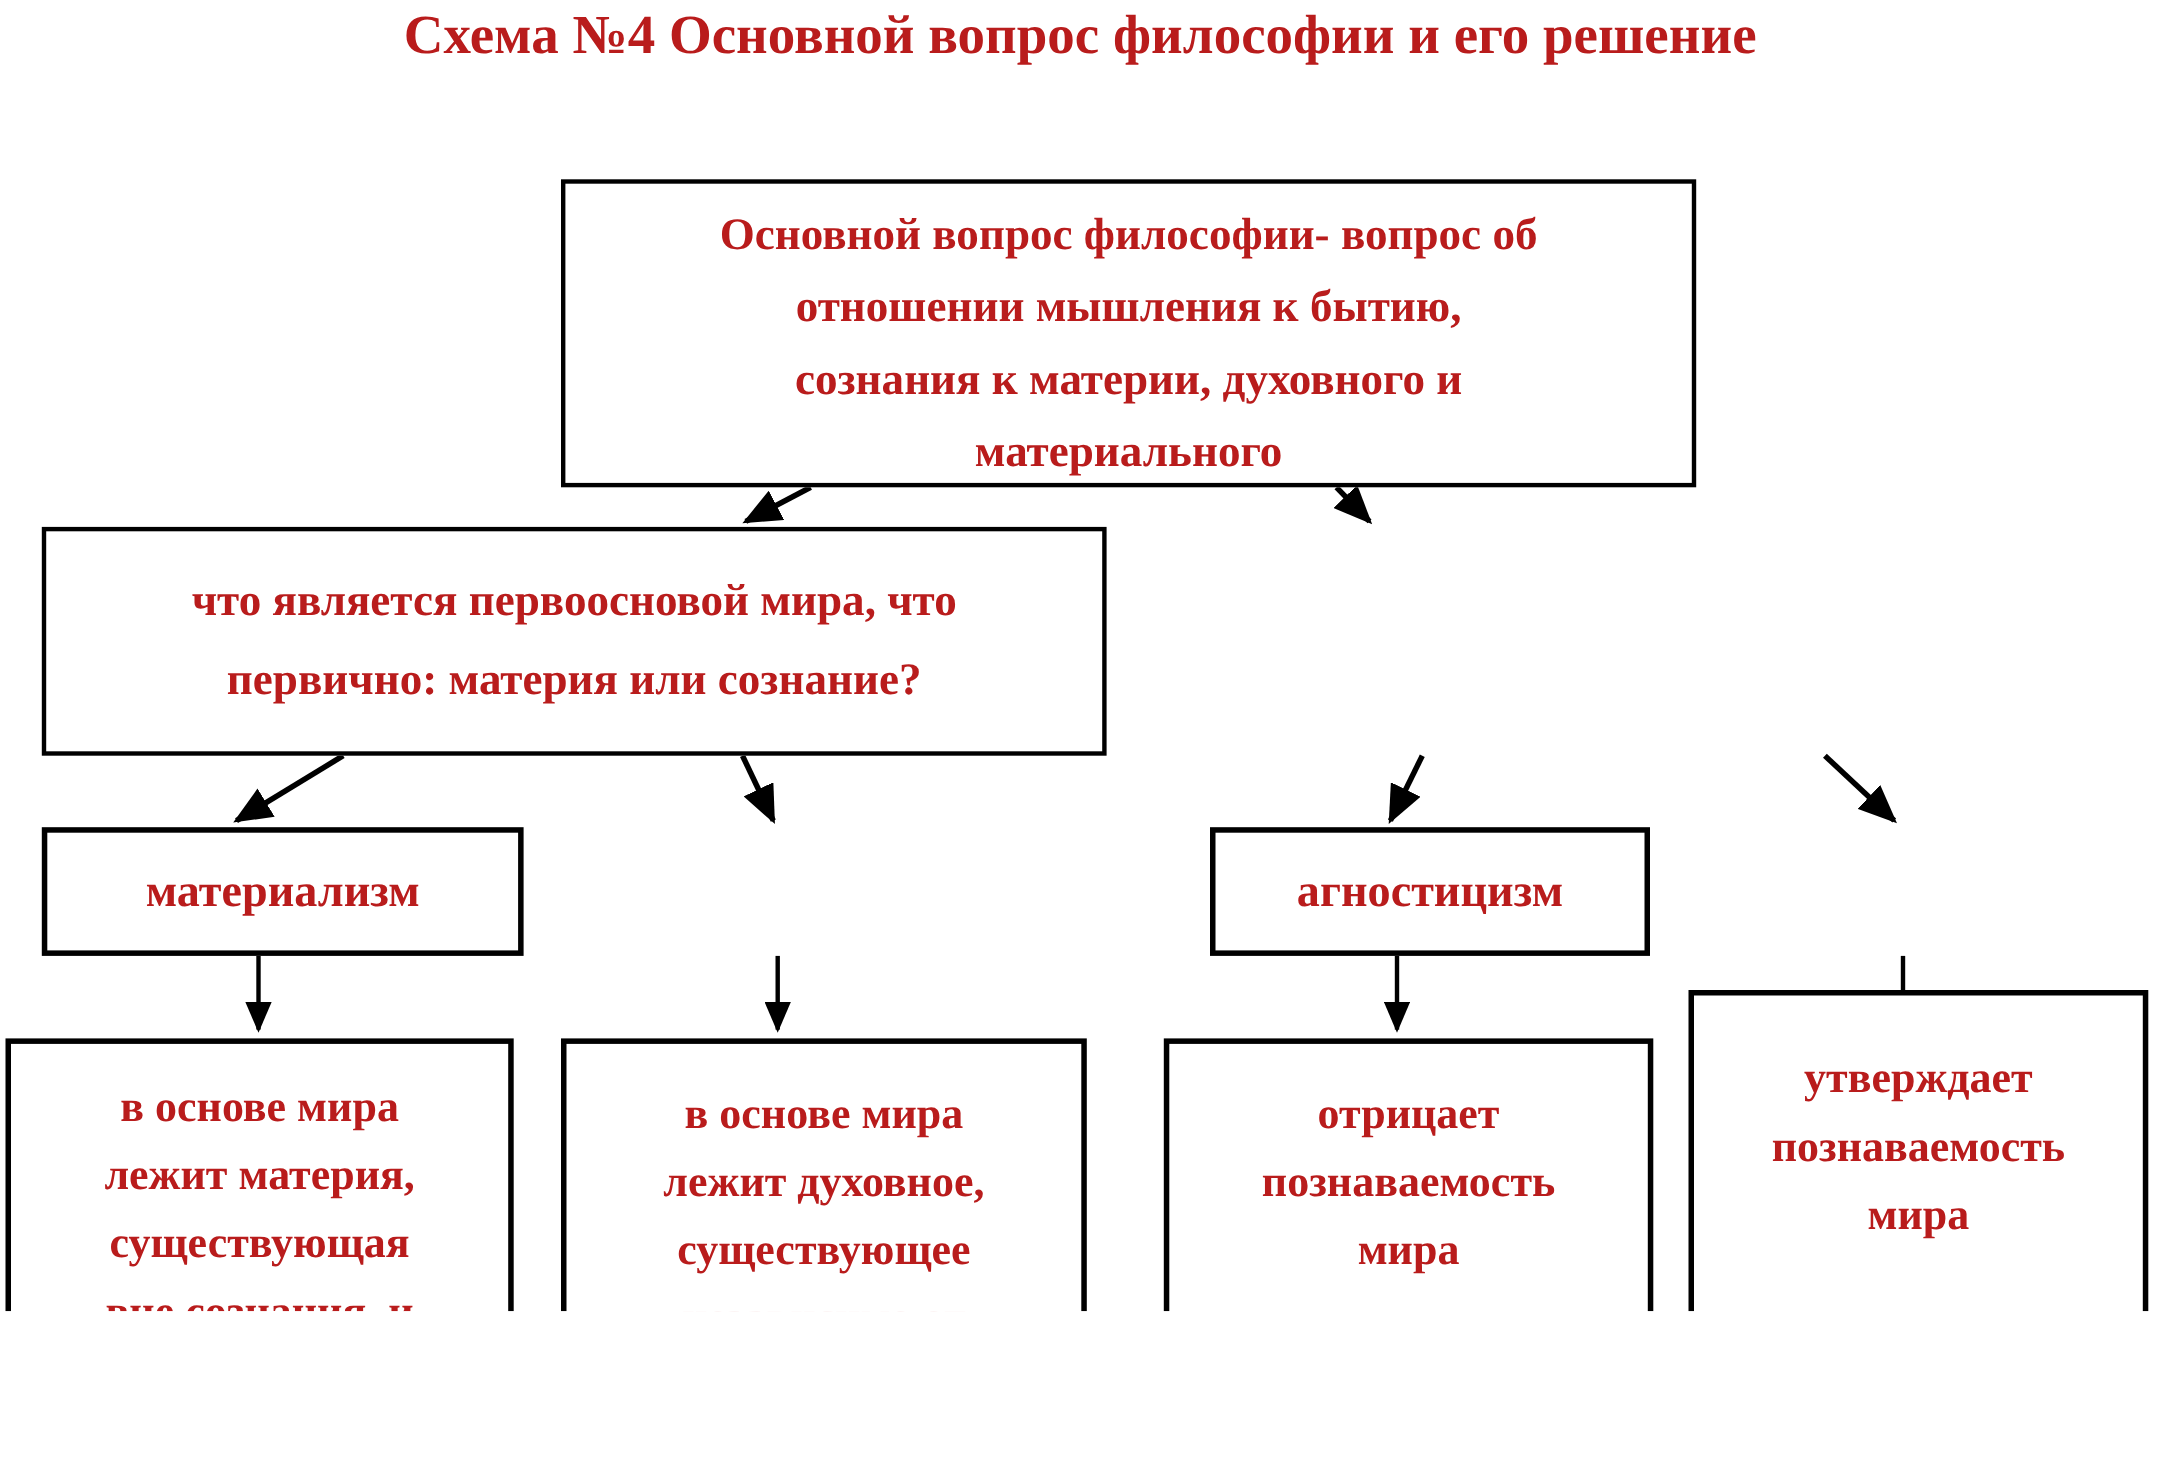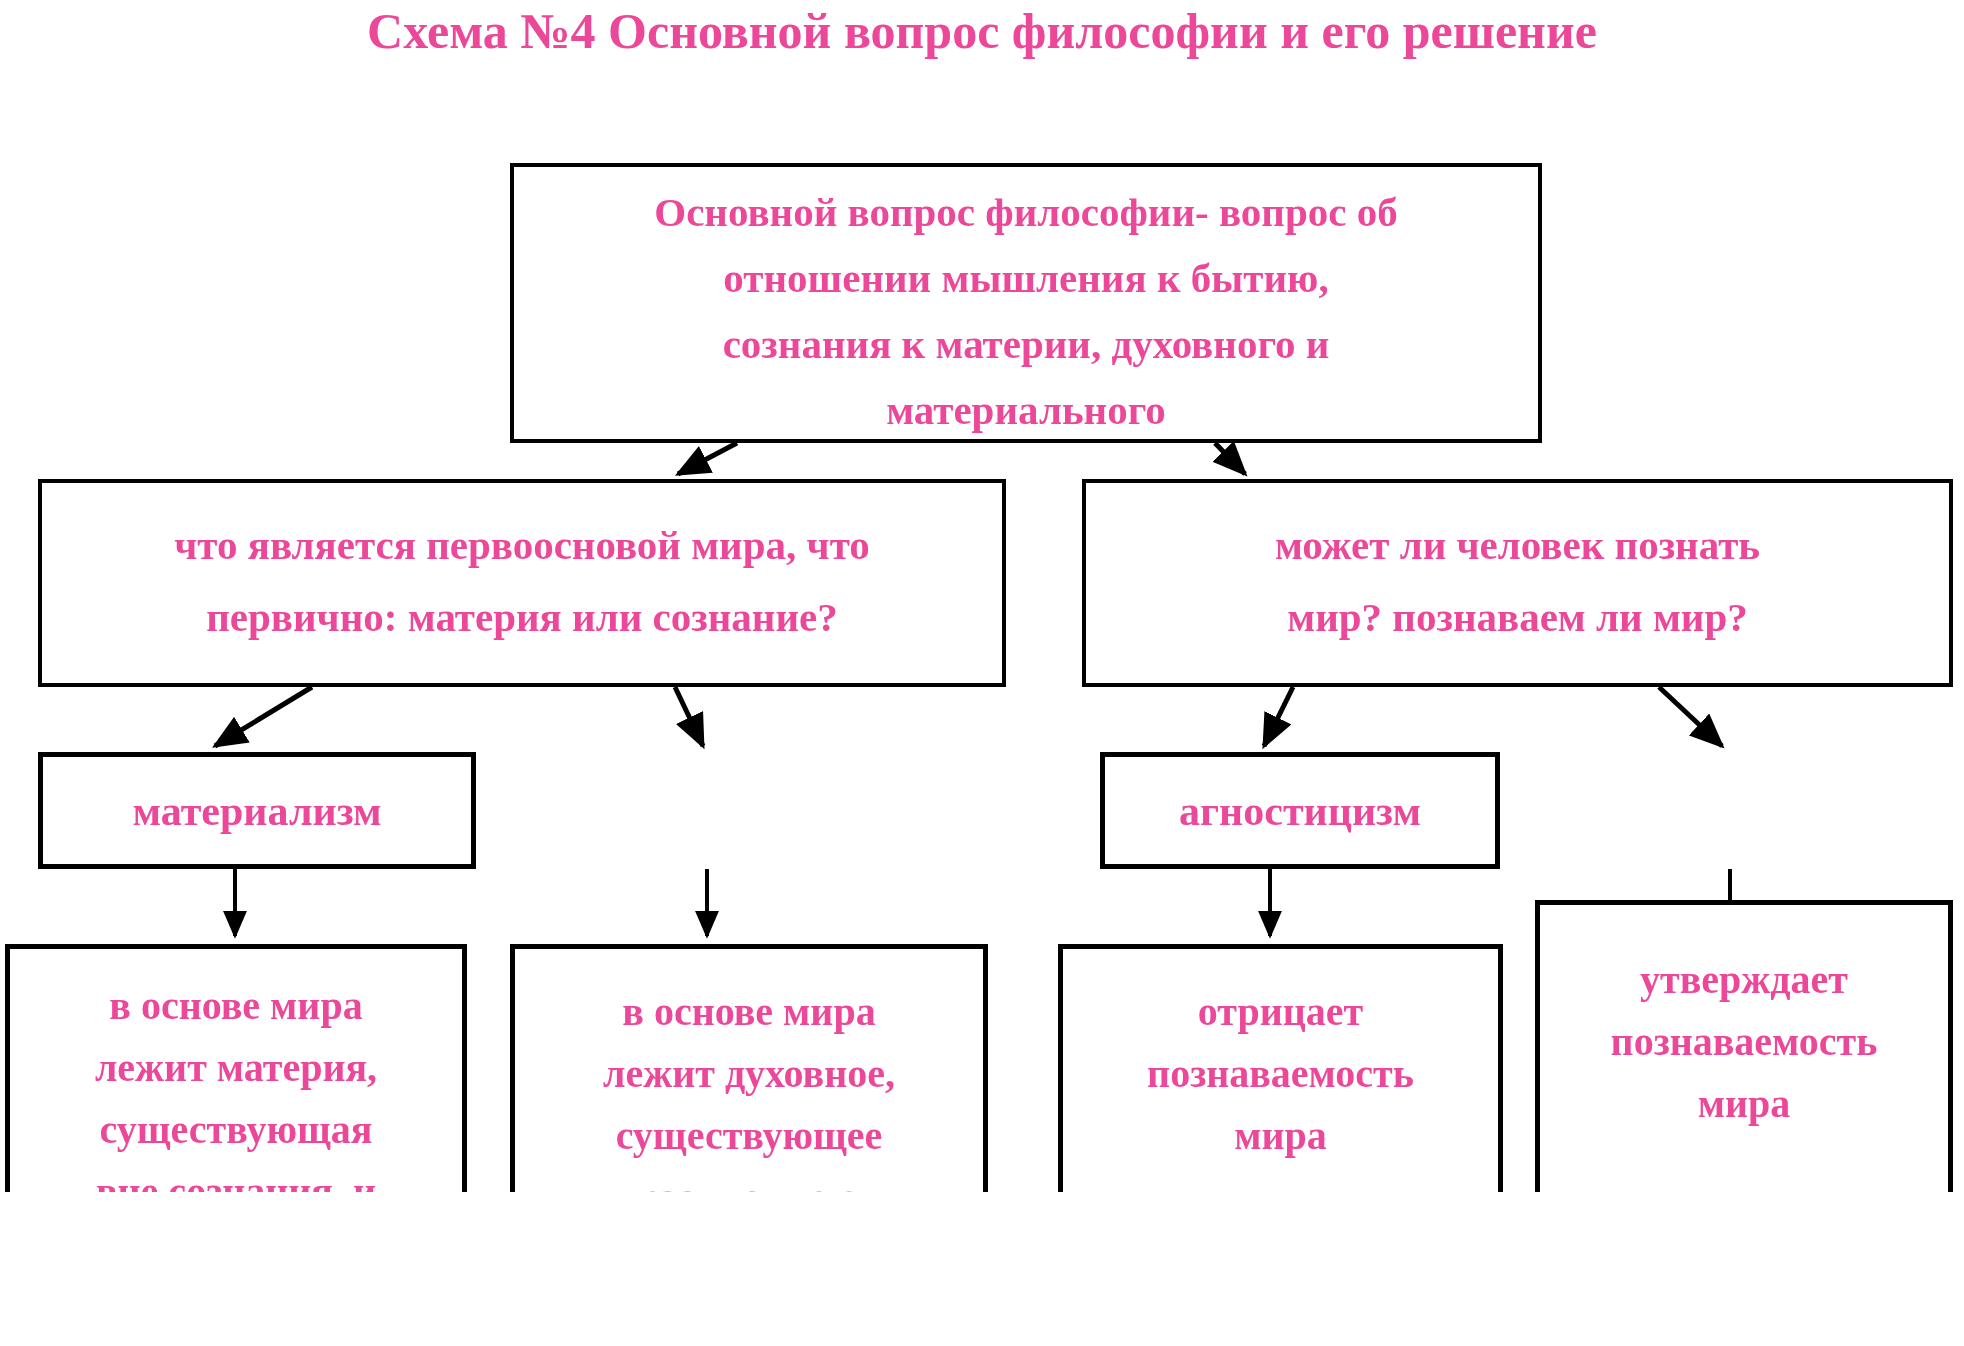--- a/index.html
+++ b/index.html
@@ -5,21 +5,21 @@
   html, body {
     margin: 0;
     padding: 0;
     background: #ffffff;
   }
   .canvas {
     position: relative;
     width: 1964px;
     height: 1192px;
     background: #ffffff;
-    color: #ec4899;
+    color: #b91c1c;
     font-family: "Liberation Serif", "DejaVu Serif", serif;
     font-weight: bold;
     overflow: hidden;
   }
   .title {
     position: absolute;
     left: 0;
     top: 0;
     width: 100%;
     text-align: center;
@@ -114,22 +114,20 @@
   </svg>
 
   <div class="box main-q">Основной вопрос философии- вопрос об
 отношении мышления к бытию,
 сознания к материи, духовного и
 материального</div>
 
   <div class="box q-left">что является первоосновой мира, что
 первично: материя или сознание?</div>
 
-  <div class="box q-right">может ли человек познать
-мир? познаваем ли мир?</div>
 
   <div class="box thick term term-materialism">материализм</div>
 
 
   <div class="box thick term term-agnosticism">агностицизм</div>
 
 
   <div class="box thick def def-1">в основе мира
 лежит материя,
 существующая

